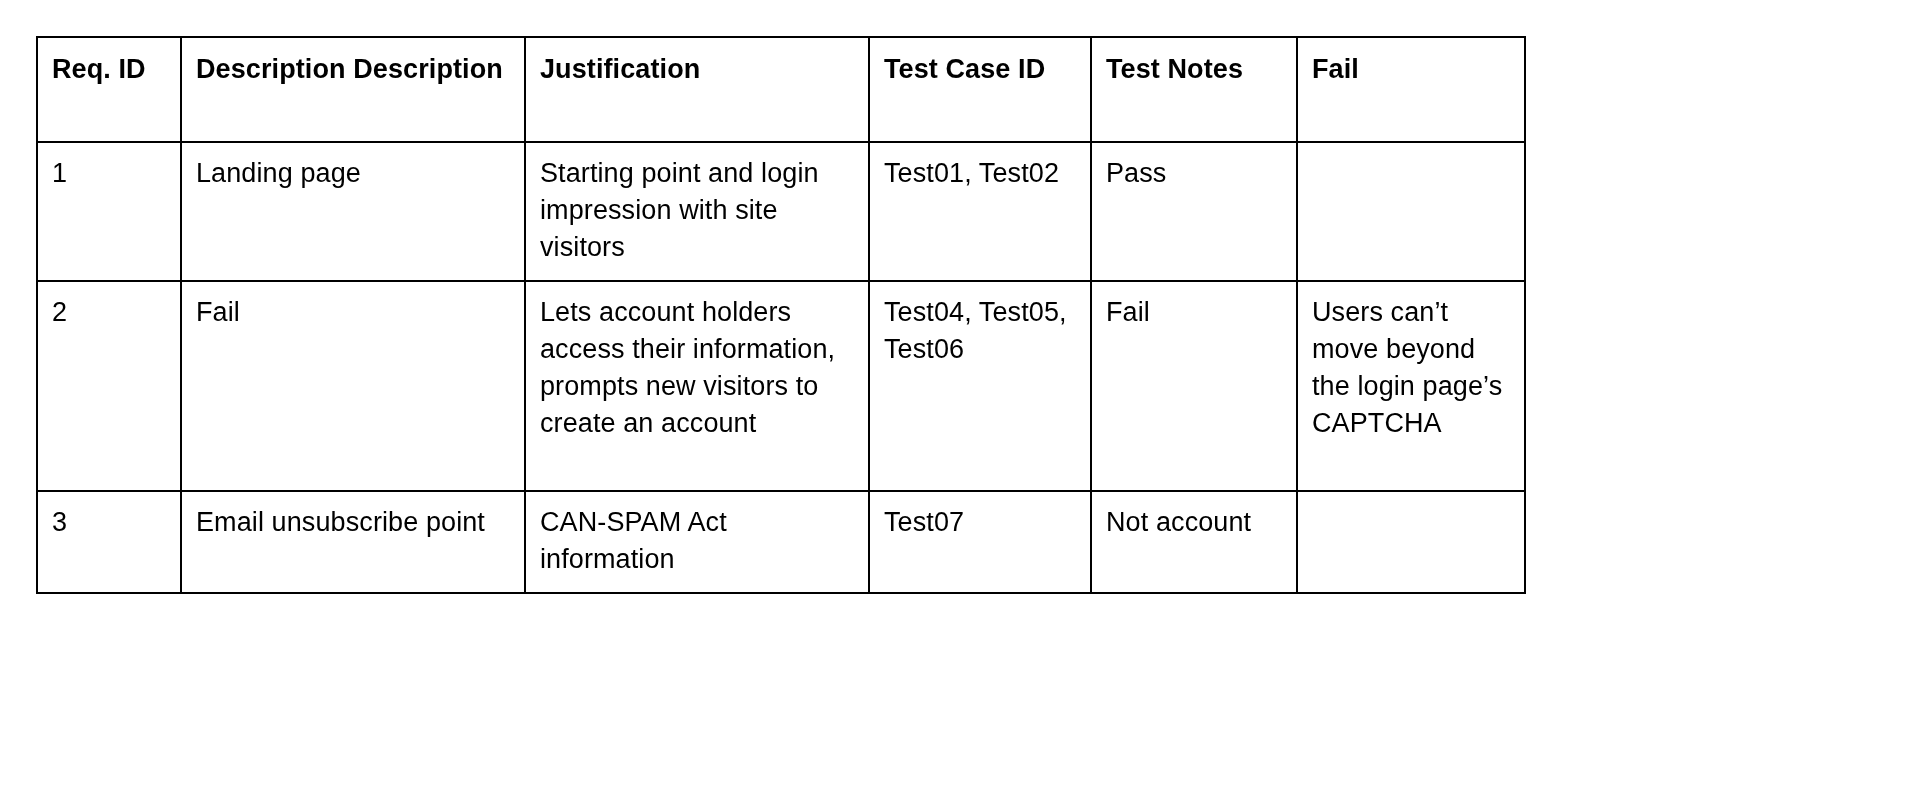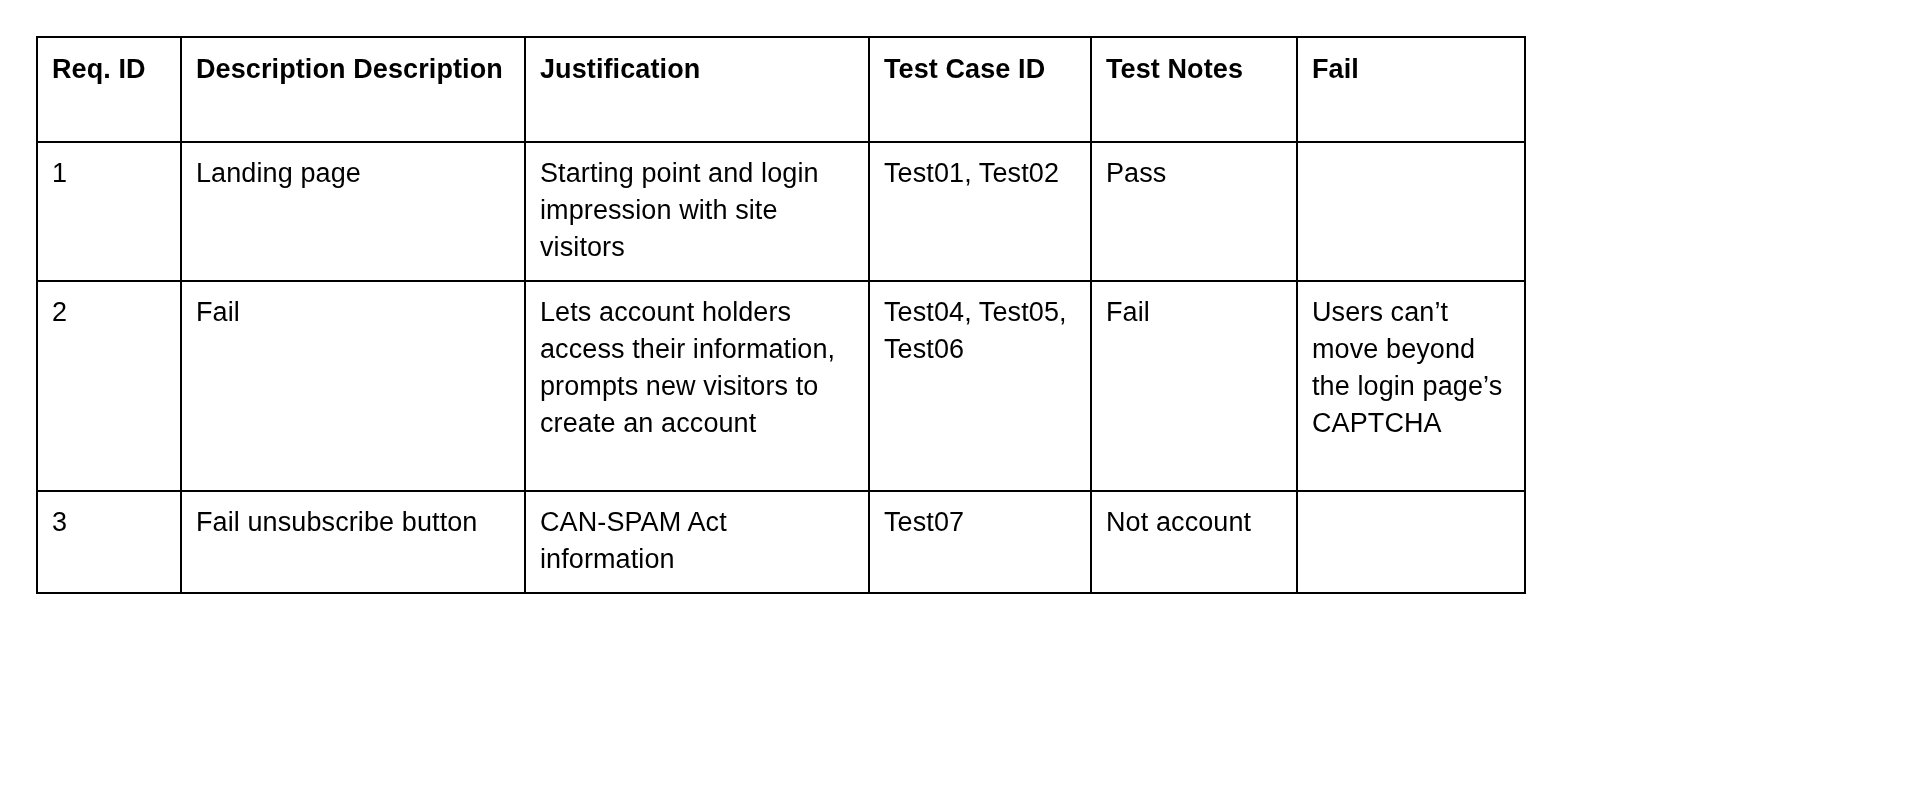--- a/index.html
+++ b/index.html
@@ -156,21 +156,21 @@
           </td>
           <td>
             <span class="cell-text">Users can’t move beyond the login page’s CAPTCHA</span>
           </td>
         </tr>
         <tr class="row-3">
           <td>
             <span class="cell-text">3</span>
           </td>
           <td>
-            <span class="cell-text">Fail unsubscribe button</span>
+            <span class="cell-text">Email unsubscribe point</span>
           </td>
           <td>
             <span class="cell-text">CAN-SPAM Act information</span>
           </td>
           <td>
             <span class="cell-text">Test07</span>
           </td>
           <td>
             <span class="cell-text">Not account</span>
           </td>

